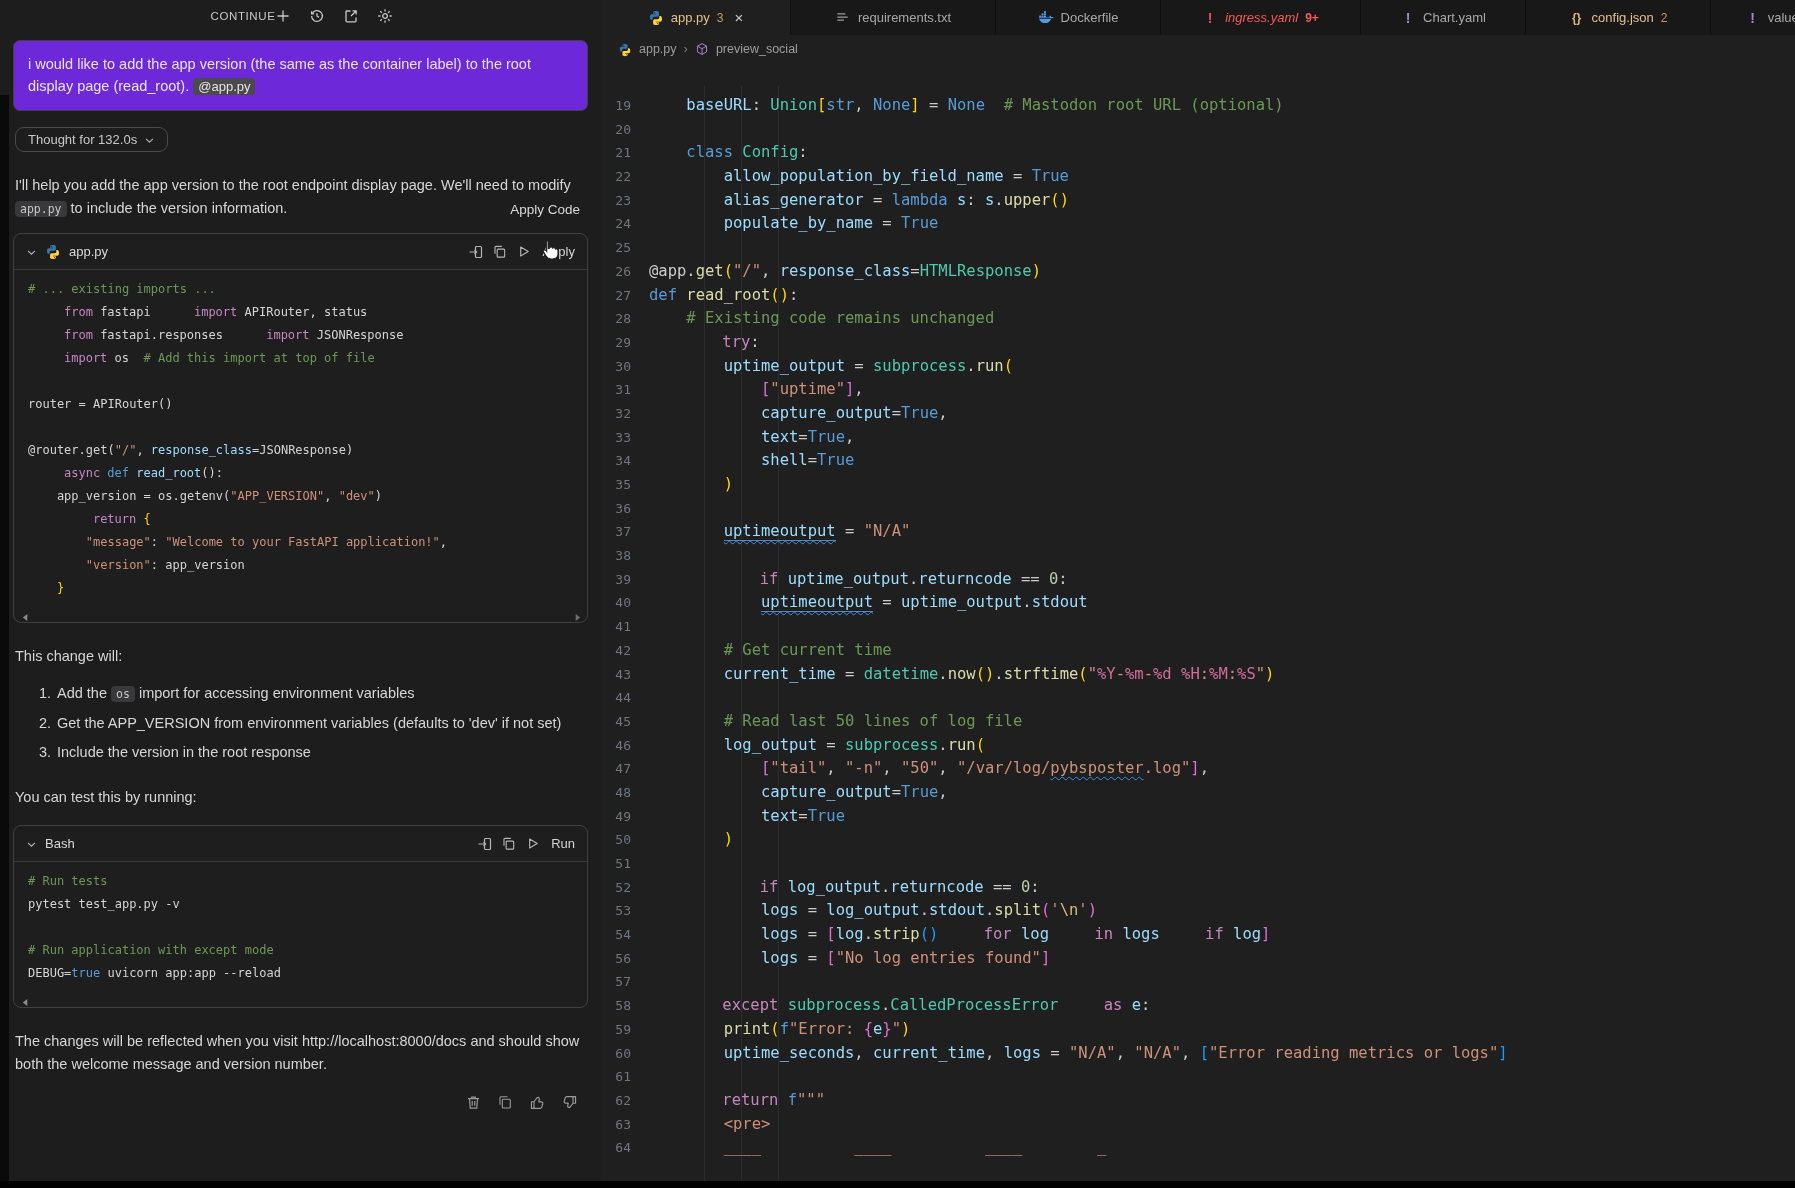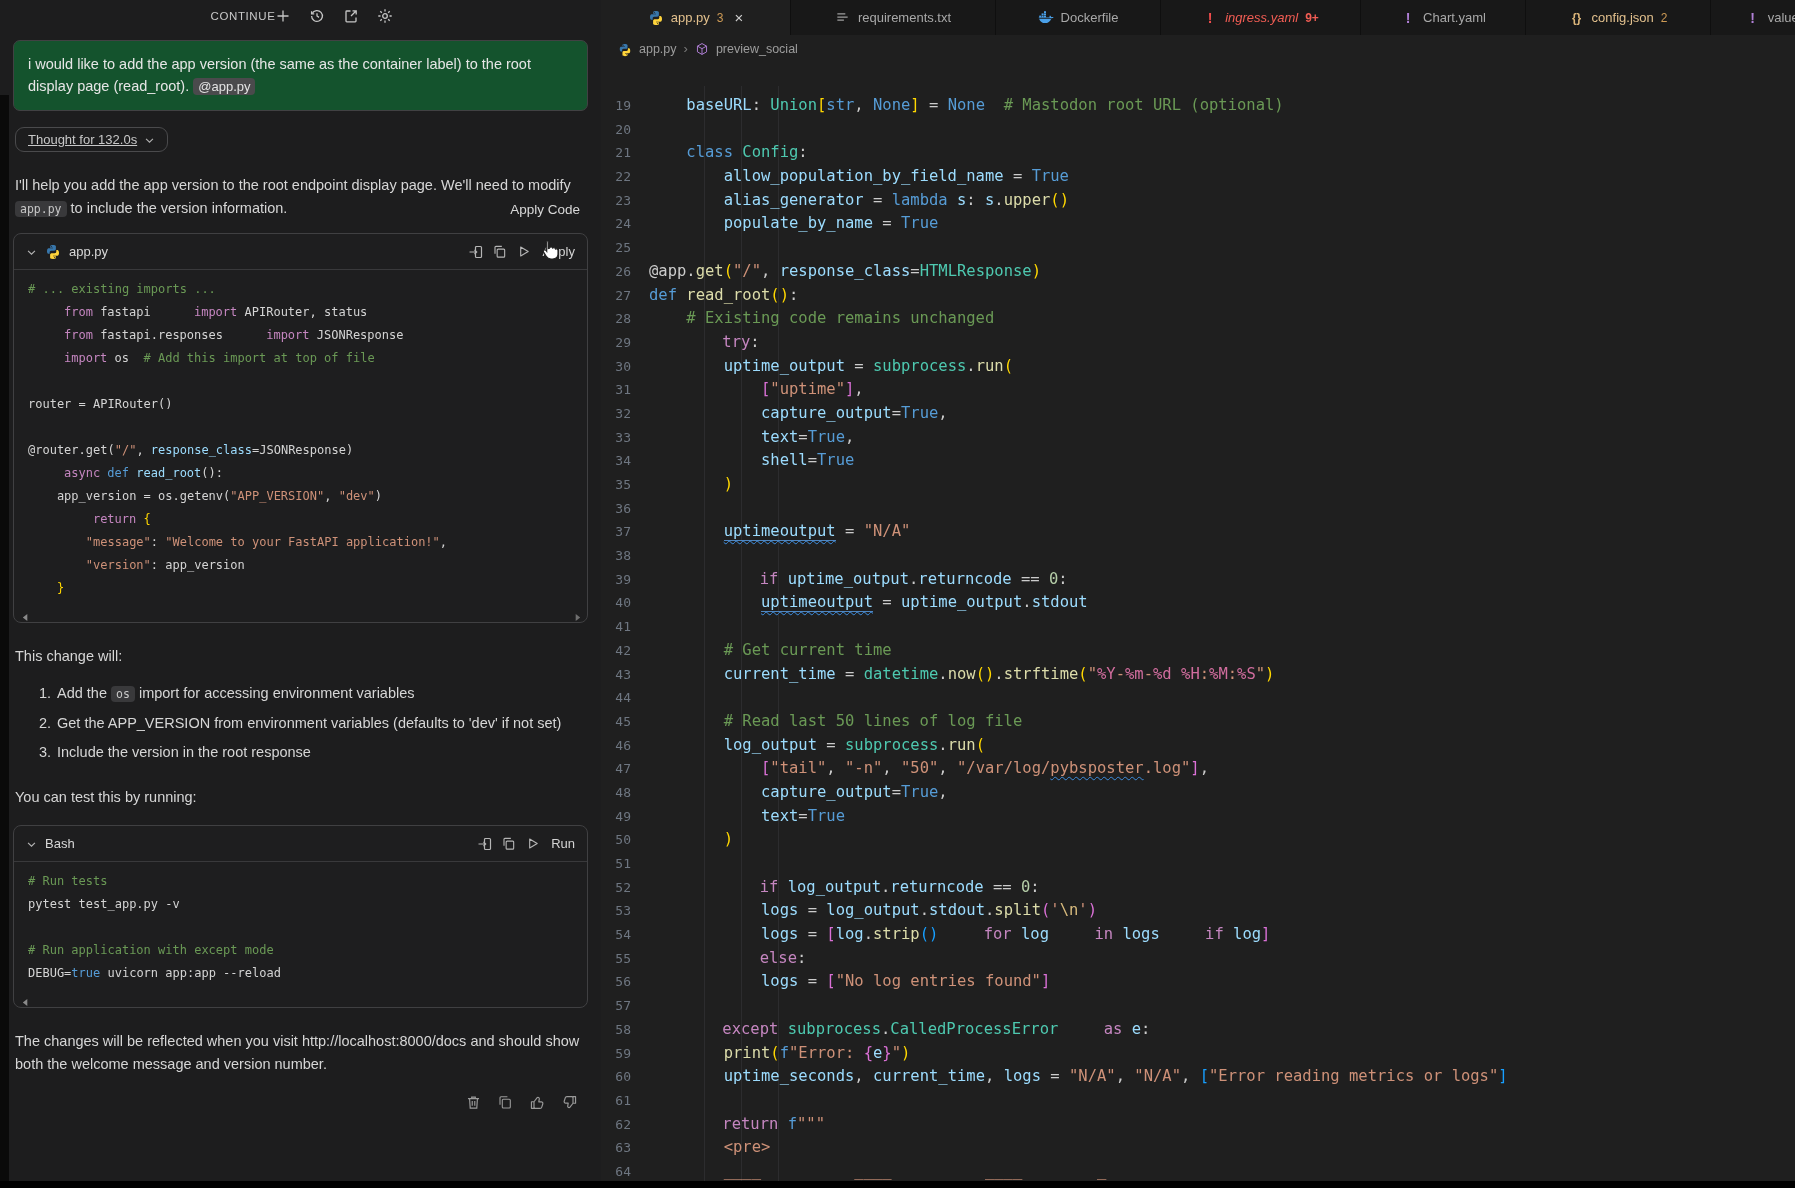--- a/index.html
+++ b/index.html
@@ -8,25 +8,25 @@
   .ic svg, .hic svg { display:block; }
 
   
   .chat { position:absolute; left:0; top:0; width:601px; height:1188px; background:#1d1d1e; overflow:hidden; }
   .leftstrip { position:absolute; left:0; top:95px; width:9px; height:1093px; background:#0a0a0a; z-index:6; }
   .chat-header { height:32px; display:flex; align-items:center; justify-content:center; padding:0 20px 0 24px; }
   .chat-title { font-size:11.5px; letter-spacing:.6px; color:#c9c9c9; }
   .chat-hicons { display:flex; gap:17px; align-items:center; }
   .hic { width:17px; height:17px; color:#c5c5c5; cursor:pointer; }
   .chat-body { padding:8px 13px 0 13px; position:relative; }
-  .user-msg { background:#14532d; border:1px solid #414143; border-radius:7px; padding:12px 14px; color:#e6e6e6;
+  .user-msg { background:#6d28d9; border:1px solid #414143; border-radius:7px; padding:12px 14px; color:#e6e6e6;
     font-size:14.5px; line-height:22px; }
   .mention { background:#4a4a4c; border-radius:4px; padding:1px 5px; font-size:13px; color:#e3e3e3; }
   .pill { display:inline-flex; align-items:center; gap:7px; margin:16px 0 0 2px; border:1px solid #4a4a4c;
-    border-radius:9px; padding:4px 12px; color:#c8c8c8; font-size:13px; cursor:pointer;text-decoration:underline; }
+    border-radius:9px; padding:4px 12px; color:#c8c8c8; font-size:13px; cursor:pointer; }
   .pic { width:11px; height:11px; color:#b0b0b0; }
   .para { color:#d6d6d6; font-size:14.5px; line-height:23px; margin:22px 2px 0 2px; }
   .chip { background:#39393b; border-radius:4px; padding:1px 5px; font-family:"DejaVu Sans Mono",monospace;
     font-size:11.5px; color:#c8c8c8; }
   .applyrow { text-align:right; margin-top:-19px; padding-right:8px; color:#d8d8d8; font-size:13.5px; }
   .applyrow span { cursor:pointer; }
 
   .card { position:relative; margin-top:16px; border:1px solid #404042; border-radius:8px; background:#1e1e1f; overflow:hidden; }
   .card-h { height:36px; display:flex; align-items:center; padding:0 12px; border-bottom:1px solid #39393b; gap:8px; }
   .card-title { color:#d8d8d8; font-size:13px; }
@@ -359,21 +359,20 @@
       <div class="crow"><span class="lnum">45</span><span class="tk-pl">        </span><span class="tk-cm"># Read last 50 lines of log file</span></div>
       <div class="crow"><span class="lnum">46</span><span class="tk-pl">        </span><span class="tk-vr">log_output</span><span class="tk-pl"> = </span><span class="tk-cl">subprocess</span><span class="tk-pl">.</span><span class="tk-fn">run</span><span class="tk-b1">(</span></div>
       <div class="crow"><span class="lnum">47</span><span class="tk-pl">            </span><span class="tk-b2">[</span><span class="tk-st">"tail"</span><span class="tk-pl">, </span><span class="tk-st">"-n"</span><span class="tk-pl">, </span><span class="tk-st">"50"</span><span class="tk-pl">, </span><span class="tk-st">"/var/log/</span><span class="tk-st tk-sq">pybsposter</span><span class="tk-st">.log"</span><span class="tk-b2">]</span><span class="tk-pl">,</span></div>
       <div class="crow"><span class="lnum">48</span><span class="tk-pl">            </span><span class="tk-vr">capture_output</span><span class="tk-pl">=</span><span class="tk-df">True</span><span class="tk-pl">,</span></div>
       <div class="crow"><span class="lnum">49</span><span class="tk-pl">            </span><span class="tk-vr">text</span><span class="tk-pl">=</span><span class="tk-df">True</span></div>
       <div class="crow"><span class="lnum">50</span><span class="tk-pl">        </span><span class="tk-b1">)</span></div>
       <div class="crow"><span class="lnum">51</span></div>
       <div class="crow"><span class="lnum">52</span><span class="tk-pl">        </span><span class="tk-kw">if</span><span class="tk-pl"> </span><span class="tk-vr">log_output</span><span class="tk-pl">.</span><span class="tk-vr">returncode</span><span class="tk-pl"> == </span><span class="tk-nm">0</span><span class="tk-pl">:</span></div>
       <div class="crow"><span class="lnum">53</span><span class="tk-pl">            </span><span class="tk-vr">logs</span><span class="tk-pl"> = </span><span class="tk-vr">log_output</span><span class="tk-pl">.</span><span class="tk-vr">stdout</span><span class="tk-pl">.</span><span class="tk-fn">split</span><span class="tk-b2">(</span><span class="tk-st">'</span><span class="tk-e2">\n</span><span class="tk-st">'</span><span class="tk-b2">)</span></div>
       <div class="crow"><span class="lnum">54</span><span class="tk-pl">            </span><span class="tk-vr">logs</span><span class="tk-pl"> = </span><span class="tk-b2">[</span><span class="tk-vr">log</span><span class="tk-pl">.</span><span class="tk-fn">strip</span><span class="tk-b3">()</span><span class="tk-pl"> </span><span class="tk-kw">for</span><span class="tk-pl"> </span><span class="tk-vr">log</span><span class="tk-pl"> </span><span class="tk-kw">in</span><span class="tk-pl"> </span><span class="tk-vr">logs</span><span class="tk-pl"> </span><span class="tk-kw">if</span><span class="tk-pl"> </span><span class="tk-vr">log</span><span class="tk-b2">]</span></div>
-      <div class="crow"><span class="lnum">55</span><span class="tk-pl">        </span><span class="tk-kw">else</span><span class="tk-pl">:</span></div>
       <div class="crow"><span class="lnum">56</span><span class="tk-pl">            </span><span class="tk-vr">logs</span><span class="tk-pl"> = </span><span class="tk-b2">[</span><span class="tk-st">"No log entries found"</span><span class="tk-b2">]</span></div>
       <div class="crow"><span class="lnum">57</span></div>
       <div class="crow"><span class="lnum">58</span><span class="tk-pl">    </span><span class="tk-kw">except</span><span class="tk-pl"> </span><span class="tk-cl">subprocess</span><span class="tk-pl">.</span><span class="tk-cl">CalledProcessError</span><span class="tk-pl"> </span><span class="tk-kw">as</span><span class="tk-pl"> </span><span class="tk-vr">e</span><span class="tk-pl">:</span></div>
       <div class="crow"><span class="lnum">59</span><span class="tk-pl">        </span><span class="tk-fn">print</span><span class="tk-b1">(</span><span class="tk-df">f</span><span class="tk-st">"Error: </span><span class="tk-b2">{</span><span class="tk-vr">e</span><span class="tk-b2">}</span><span class="tk-st">"</span><span class="tk-b1">)</span></div>
       <div class="crow"><span class="lnum">60</span><span class="tk-pl">        </span><span class="tk-vr">uptime_seconds</span><span class="tk-pl">, </span><span class="tk-vr">current_time</span><span class="tk-pl">, </span><span class="tk-vr">logs</span><span class="tk-pl"> = </span><span class="tk-st">"N/A"</span><span class="tk-pl">, </span><span class="tk-st">"N/A"</span><span class="tk-pl">, </span><span class="tk-b3">[</span><span class="tk-st">"Error reading metrics or logs"</span><span class="tk-b3">]</span></div>
       <div class="crow"><span class="lnum">61</span></div>
       <div class="crow"><span class="lnum">62</span><span class="tk-pl">    </span><span class="tk-kw">return</span><span class="tk-pl"> </span><span class="tk-df">f</span><span class="tk-st">"""</span></div>
       <div class="crow"><span class="lnum">63</span><span class="tk-pl">        </span><span class="tk-st">&lt;pre&gt;</span></div>
       <div class="crow"><span class="lnum">64</span><span class="tk-pl">        </span><span class="tk-st">____          ____          ____        _</span></div>
     </div>

